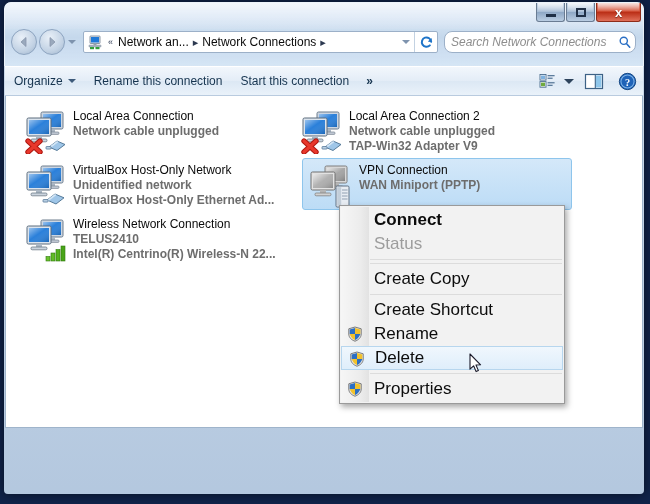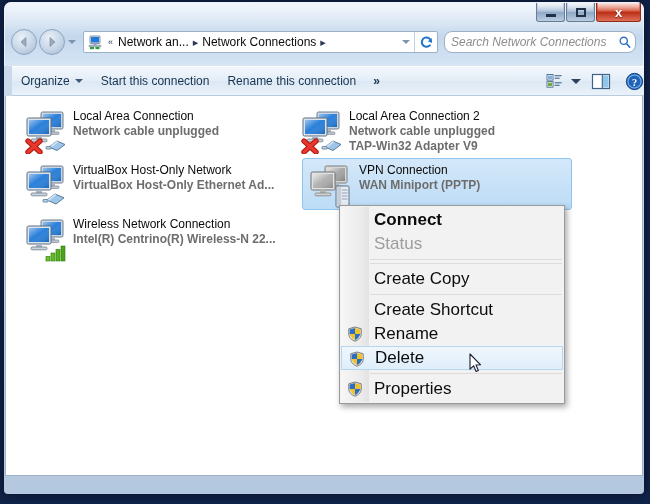--- a/index.html
+++ b/index.html
@@ -187,21 +187,21 @@
     font-style: italic;
     font-size: 12px;
     color: #8d8d8d;
     padding-left: 6px;
     white-space: nowrap; overflow: hidden;
   }
   .search-icon { width: 20px; display: flex; align-items: center; justify-content: center; }
 
   
   .toolbar {
-    position: absolute; left: 8px; top: 64px;
+    position: absolute; left: 1px; top: 64px;
     width: 638px; height: 30px;
     background: linear-gradient(180deg, #f2f7fc 0%, #e4edf7 48%, #dce8f4 52%, #eaf2fa 100%);
     border-top: 1px solid #ffffff;
     border-bottom: 1px solid #b9cbdf;
     display: flex; align-items: center;
     box-sizing: border-box;
   }
   .tb-item {
     font-size: 12px; color: #16344f;
     padding: 4px 9px;
@@ -217,21 +217,21 @@
     display: flex; align-items: center; justify-content: center;
   }
   .tb-icon-dd {
     width: 16px; height: 24px;
     display: flex; align-items: center; justify-content: center;
   }
 
   
   .content {
     position: absolute; left: 1px; top: 94px;
-    width: 638px; height: 380px;
+    width: 638px; height: 332px;
     background: #ffffff;
     border-left: 1px solid #9fb4cb;
     border-right: 1px solid #9fb4cb;
     border-bottom: 1px solid #9fb4cb;
     box-sizing: border-box;
     overflow: hidden;
   }
   .tiles {
     position: relative;
     padding: 8px 4px 0 4px;
@@ -411,24 +411,24 @@
       </span>
     </div>
   </div>
 
   <div class="toolbar">
     <div class="tb-item">
       <span>Organize</span>
       <span class="tri-down"></span>
     </div>
     <div class="tb-item">
+      <span>Rename this connection</span>
+    </div>
+    <div class="tb-item">
       <span>Start this connection</span>
-    </div>
-    <div class="tb-item">
-      <span>Rename this connection</span>
     </div>
     <div class="tb-chevrons">»</div>
 
     <div class="tb-spacer"></div>
 
     <div class="tb-icon">
       <svg width="18" height="16" viewBox="0 0 18 16">
         <rect x="1" y="1.5" width="6" height="5.6" fill="#ffffff" stroke="#4a6c8e" stroke-width="0.9"></rect>
         <rect x="2" y="2.5" width="4" height="3.6" fill="#7fb2e0"></rect>
         <rect x="1" y="8.6" width="6" height="5.6" fill="#ffffff" stroke="#4a6c8e" stroke-width="0.9"></rect>
@@ -562,20 +562,21 @@
             </defs>
             <g>
               <path d="M26 38 L34 32 L43 35.8 L35 42 Z" fill="#9fc6e8" stroke="#4a6f90" stroke-width="0.9"></path>
               <path d="M26 38 L34 32 L35.5 33 L27.5 39 Z" fill="#d3e6f6"></path>
               <rect x="22" y="37.5" width="5" height="2.6" rx="0.6" fill="#b9cfe2" stroke="#4a6f90" stroke-width="0.7"></rect>
             </g>
           </svg>
         </div>
         <div class="tile-text">
           <div class="tile-name">VirtualBox Host-Only Network</div>
+          <div class="tile-sub">Unidentified network</div>
           <div class="tile-sub">VirtualBox Host-Only Ethernet Ad...</div>
         </div>
       </div>
 
       <div class="tile selected">
         <div class="tile-icon">
           <svg width="48" height="46" viewBox="0 0 48 46">
 
             <rect x="18" y="4" width="22" height="17" rx="1.5" fill="#d7d7d7" stroke="#7e7e7e" stroke-width="1"></rect>
             <rect x="20" y="6" width="18" height="13" fill="#9d9d9d"></rect>
@@ -635,20 +636,21 @@
             <g>
               <rect x="25" y="40.5" width="4" height="4.5" fill="#6cc22e" stroke="#2f7a10" stroke-width="0.6"></rect>
               <rect x="30" y="37" width="4" height="8" fill="#62bb28" stroke="#2f7a10" stroke-width="0.6"></rect>
               <rect x="35" y="33.5" width="4" height="11.5" fill="#55b11e" stroke="#2f7a10" stroke-width="0.6"></rect>
               <rect x="40" y="30" width="4" height="15" fill="#49a418" stroke="#2f7a10" stroke-width="0.6"></rect>
             </g>
           </svg>
         </div>
         <div class="tile-text">
           <div class="tile-name">Wireless Network Connection</div>
+          <div class="tile-sub">TELUS2410</div>
           <div class="tile-sub">Intel(R) Centrino(R) Wireless-N 22...</div>
         </div>
       </div>
 
     </div>
   </div>
 
   <div class="ctxmenu">
     <div class="ctx-gutter"></div>
 

